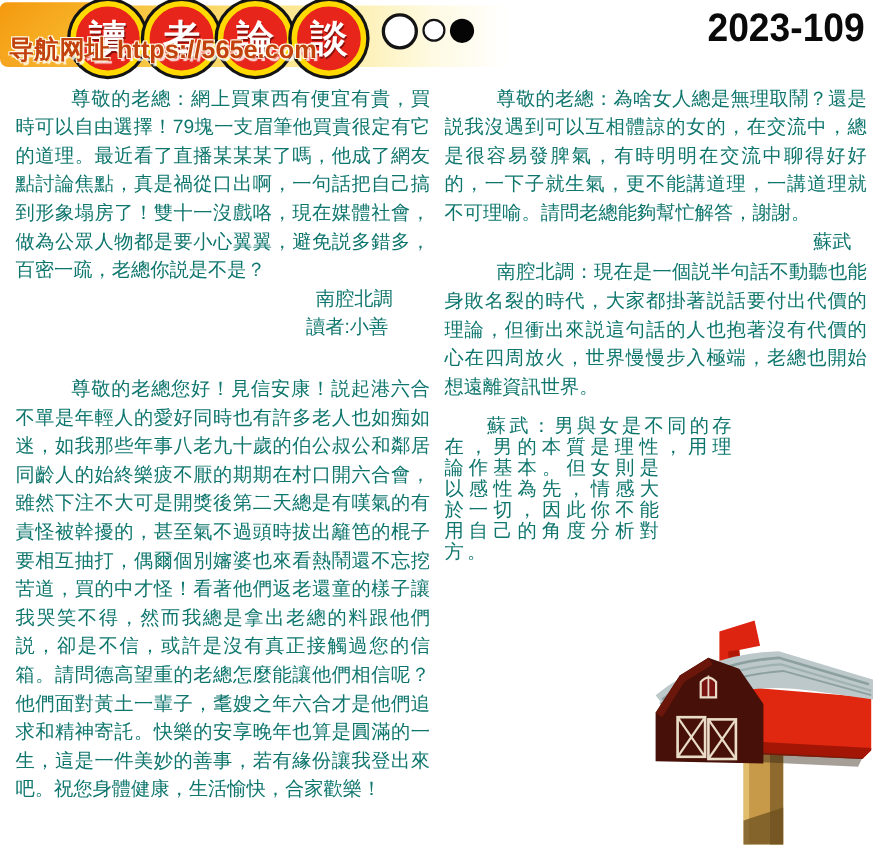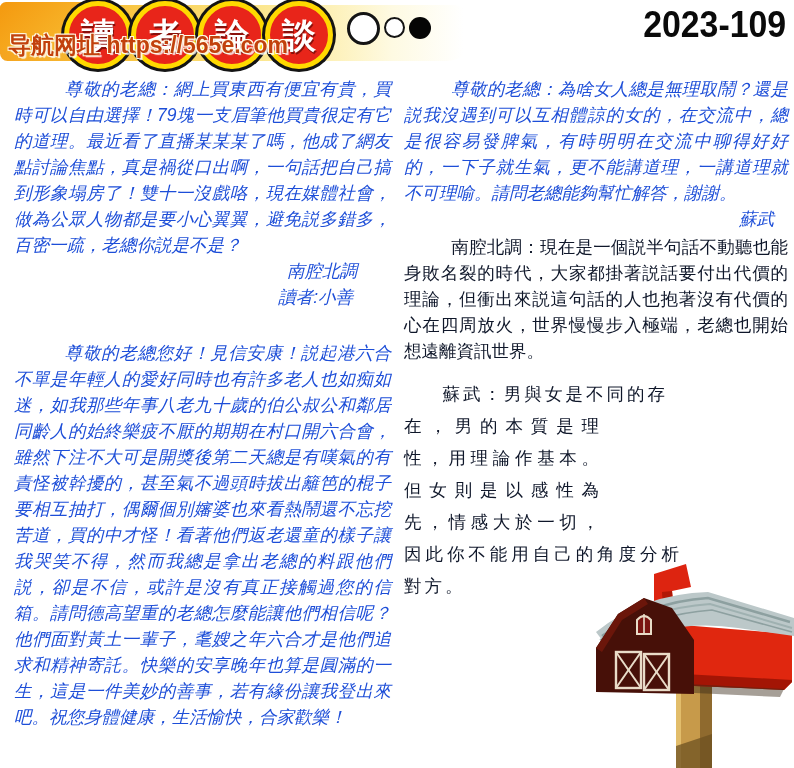--- a/index.html
+++ b/index.html
@@ -60,33 +60,33 @@
     font-family: "Liberation Sans", sans-serif;
   }
 
   
   .col { position: absolute; top: 76px; font-size: 17.5px; line-height: 26px; text-align: justify; }
   .col-left  { left: 14px;  width: 377px; color: #b01f1f; }
   .col-right { left: 404px; width: 384px; }
 
   .col p { margin: 0; }
   .indent { text-indent: 2.9em; }
-  .letter { color: #1d4ed8; font-style: italic; }
-  .reply  { color: #0f172a; }
+  .letter { color: #0f766e; }
+  .reply  { color: #0f766e; }
 
   .sig-line { text-align: right; padding-right: 34px; }
   .sig-inline { float: right; padding-right: 14px; }
 
   .gap-lg { margin-top: 30px !important; }
   .gap-md { margin-top: 28px !important; }
   .gap-xl { margin-top: 38px !important; }
   .gap-sm { margin-top: 14px !important; }
 
   .reply-wide {
-    line-height: 32px;
+    line-height: 19px;
     letter-spacing: 3px;
   }
 
   
   .sp { float: right; clear: right; }
   .sp-flag { width: 120px; height: 38px; }
   .sp-box  { width: 186px; height: 116px; }
   .sp-post { width: 106px; height: 110px; }
 
   

